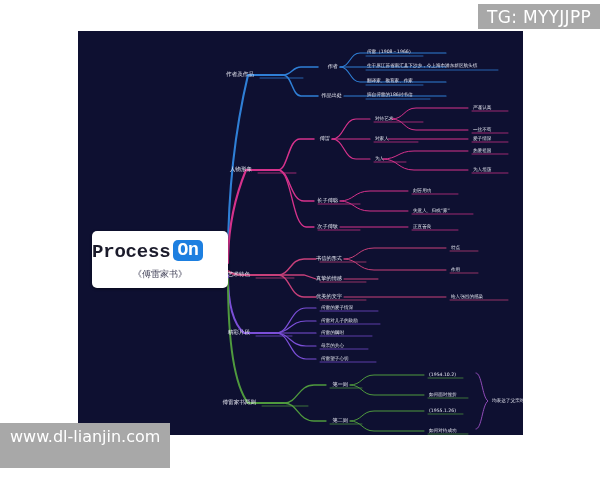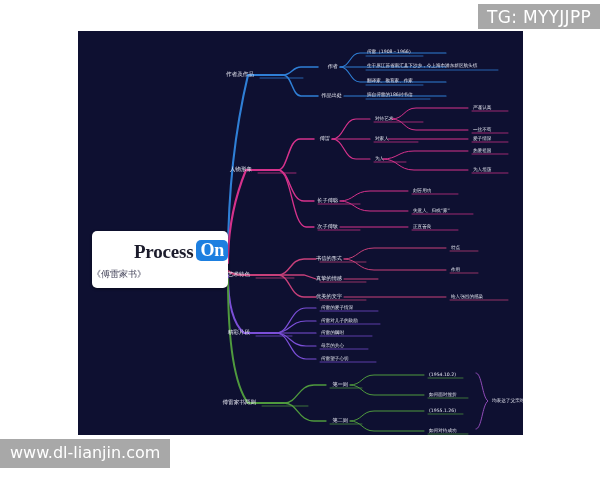--- a/index.html
+++ b/index.html
@@ -36,47 +36,47 @@
 
   
   #logo{
     position:absolute;left:92px;top:231px;width:136px;height:57px;
     background:#ffffff;border-radius:5px;
     box-shadow:0 1px 3px rgba(0,0,0,.45);
     z-index:5;
   }
   #logo .lg{
     position:absolute;left:0;top:9px;width:136px;
-    text-align:right;
+    text-align:left;
     font-size:19px;font-weight:700;color:#1b1b2b;
-    font-family:Liberation Serif, serif;
+    font-family:Liberation Mono, monospace;
     letter-spacing:-.2px;
   }
   #logo .lg .on{
     display:inline-block;background:#1d7fe0;color:#fff;
     border-radius:5px;padding:0 4px 1px 4px;margin-left:3px;
     font-size:18px;line-height:20px;vertical-align:2px;
   }
   #logo .sub{
-    position:absolute;left:0;top:37px;width:136px;
+    position:absolute;left:0;top:37px;width:136px;text-align:center;
     font-size:9px;color:#3b3b52;
   }
 
   
   #tg{
     position:absolute;right:0;top:4px;
     background:#a8a8a8;color:#ffffff;
     font-size:17px;padding:3px 9px 2px 9px;
     letter-spacing:.3px;
     font-family:"DejaVu Sans","Liberation Sans",sans-serif;
   }
   #wm{
     position:absolute;left:0;bottom:12px;
     background:#a8a8a8;color:#ffffff;
-    font-size:16px;padding:4px 10px 6px 10px;
+    font-size:16px;padding:4px 10px 22px 10px;
     font-family:"DejaVu Sans","Liberation Sans",sans-serif;
   }
 </style>
 </head>
 <body>
 
 <div id="stage">
 
   <div id="board">
 

